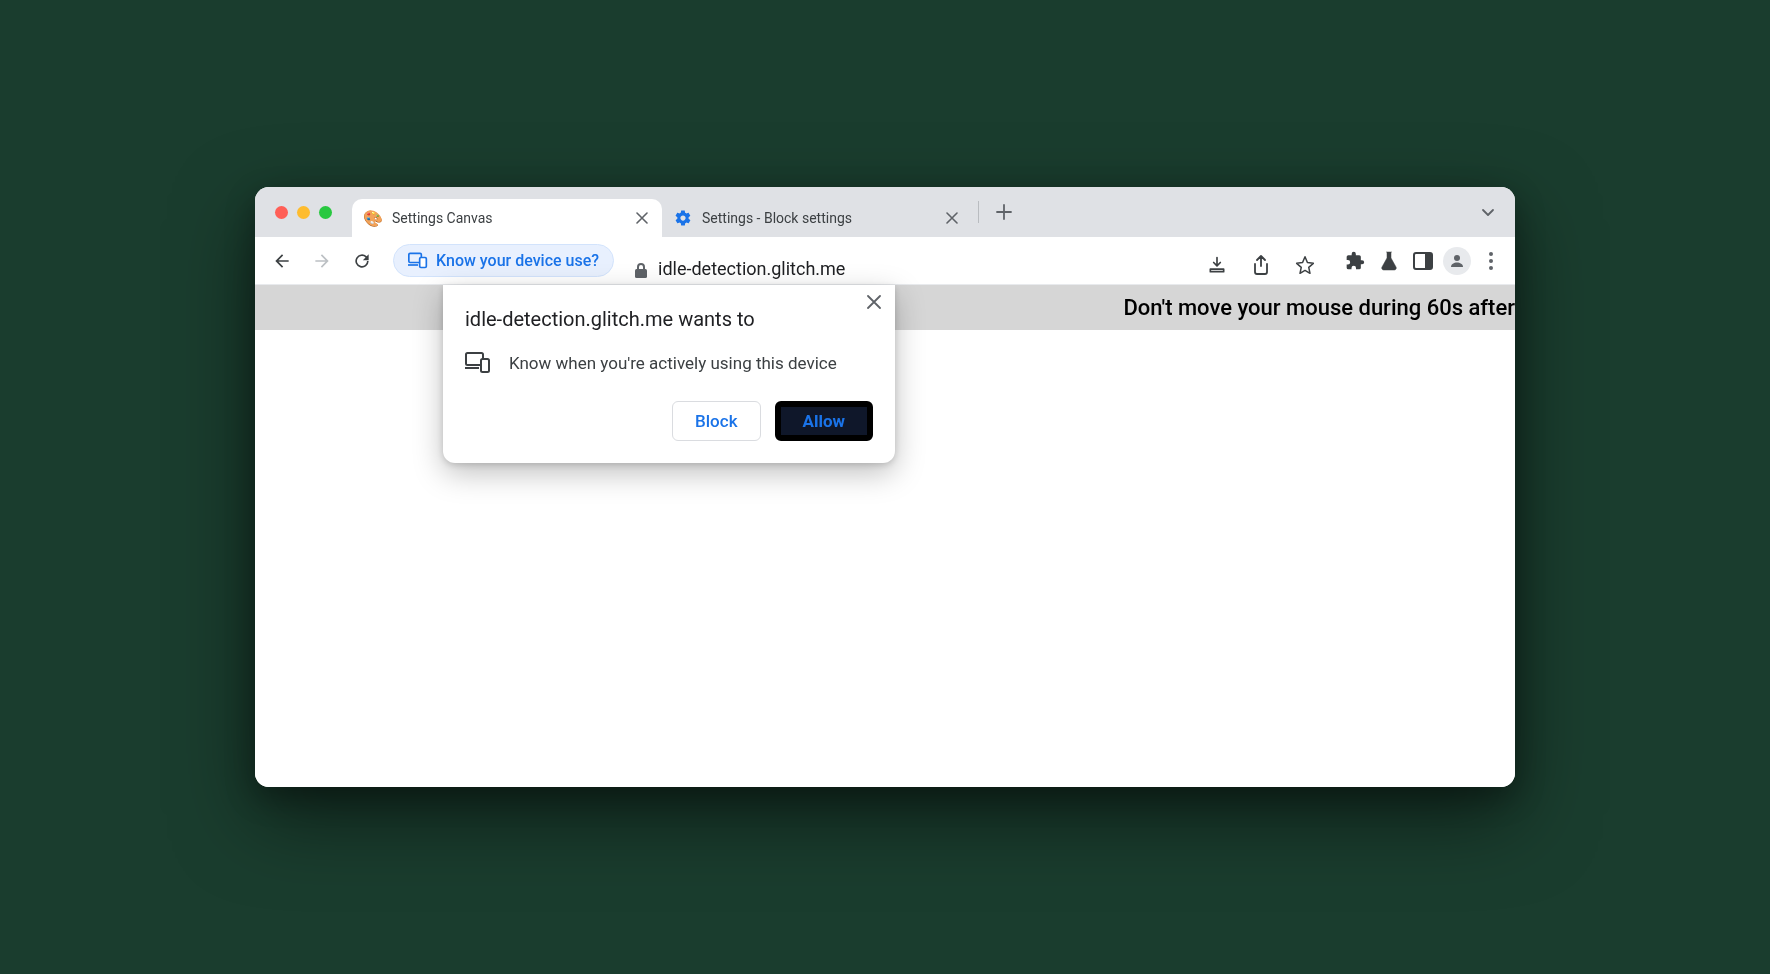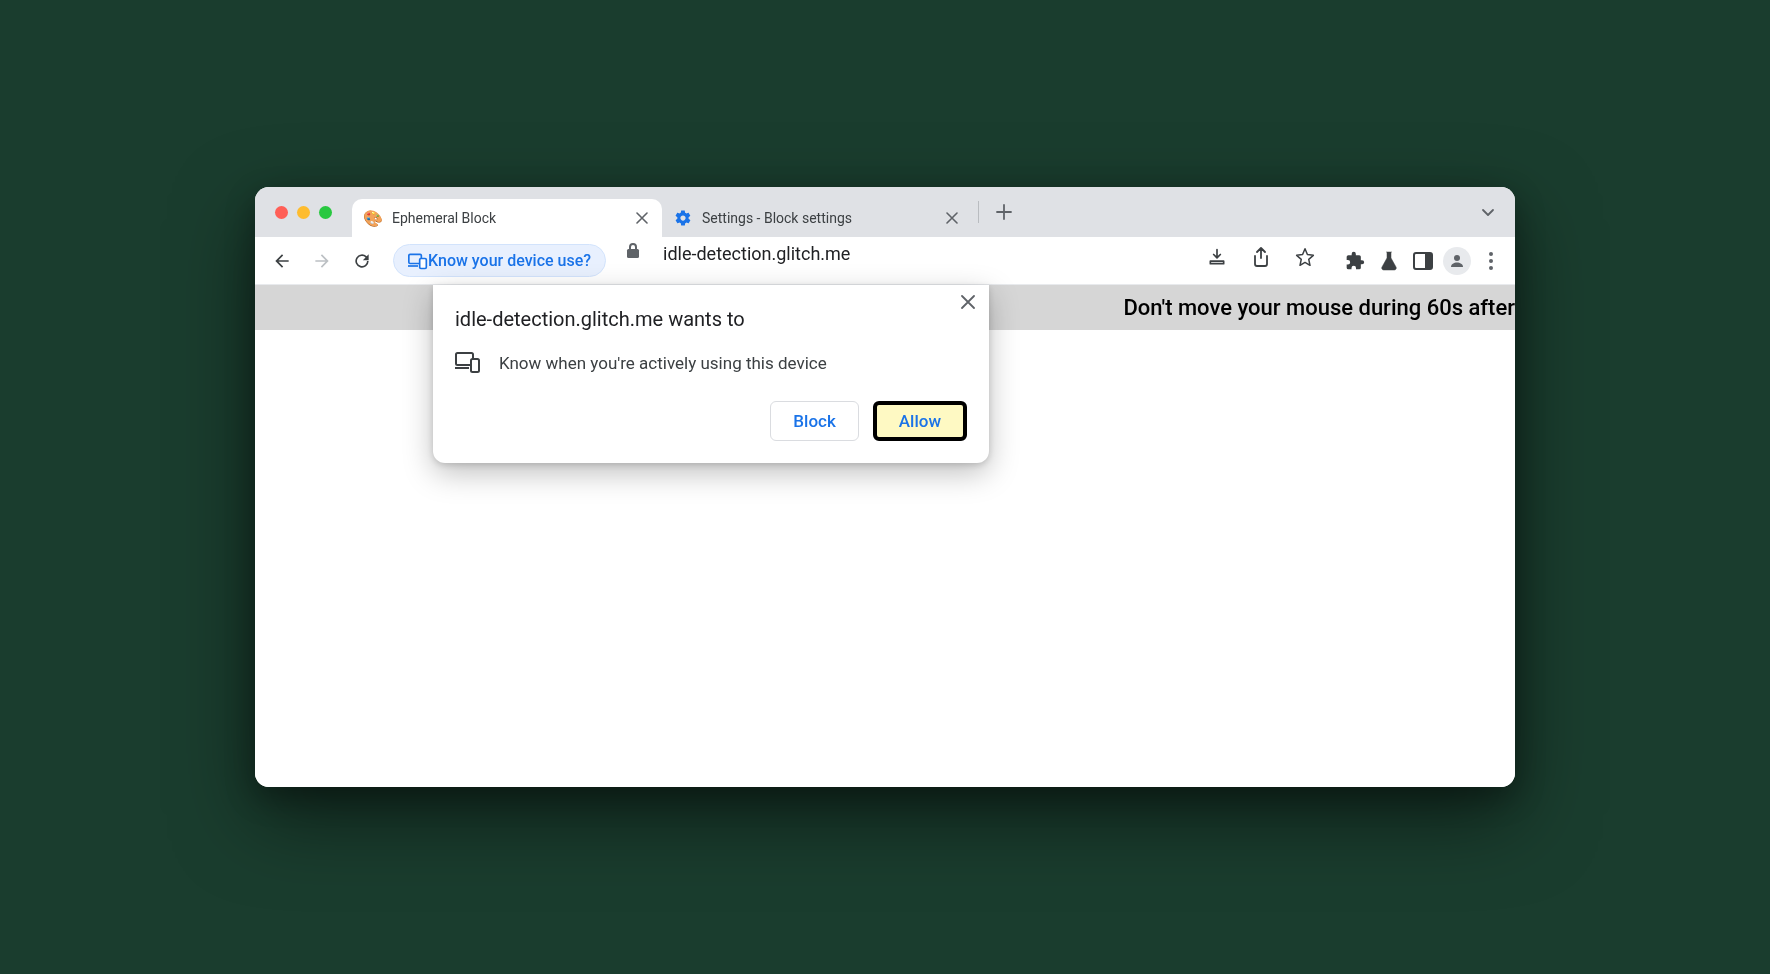--- a/index.html
+++ b/index.html
@@ -113,36 +113,35 @@
   .nav-btn {
     width: 34px; height: 34px;
     display: flex; align-items: center; justify-content: center;
     color: #5f6368;
     cursor: pointer;
     border-radius: 50%;
   }
   .nav-btn.disabled { color: #bcc0c4; }
   .chip {
     display: flex;
-    align-items: center;
-    gap: 0;
+    gap: 8px;
     background: #e8f0fe;
     border: 1px solid #d2e3fc;
     color: #1a73e8;
     border-radius: 20px;
     padding: 6px 14px;
     font-size: 16px;
     font-weight: 500;
     margin-left: 8px;
   }
   .omnibox {
     flex: 1;
     display: flex;
-    align-items: flex-start;
-    gap: 23px;
+    align-items: flex-end;
+    gap: 10px;
     padding: 0 10px 0 14px;
     height: 36px;
     font-size: 18px;
     color: #202124;
   }
   .omnibox-actions {
     display: flex;
     align-items: center;
     gap: 16px;
     margin-left: auto;
@@ -191,22 +190,22 @@
     font-size: 22px;
     font-weight: 500;
     padding-top: 4px;
     margin-left:auto;
     white-space: nowrap;
   }
   
   .prompt {
     position: absolute;
     top: 0;
-    left: 178px;
-    width: 556px;
+    left: 188px;
+    width: 452px;
     background: #fff;
     border-radius: 0 0 12px 12px;
     box-shadow: 0 10px 30px rgba(0,0,0,0.25), 0 2px 6px rgba(0,0,0,0.15);
     padding: 22px 22px 22px 22px;
     z-index: 50;
   }
   .prompt-close {
     position: absolute;
     top: 10px; right: 14px;
     color: #5f6368;
@@ -240,41 +239,42 @@
     display: flex;
     align-items: center;
     cursor: pointer;
   }
   .btn-block {
     border: 1px solid #dadce0;
     color: #1a73e8;
     background: #fff;
   }
   .btn-allow {
-    border: 4px solid #000000;
-    background: #fef9c3;
+    border: 6px solid #000000;
+    background: #0f172a;
     color: #1a73e8;
+    font-weight: bold;
   }
   svg { display: block; }
 </style>
 </head>
 <body>
 
 <div class="browser-window">
 
   <div class="tab-strip">
     <div class="traffic-lights">
       <div class="traffic-light tl-red"></div>
       <div class="traffic-light tl-yellow"></div>
       <div class="traffic-light tl-green"></div>
     </div>
 
     <div class="tab active">
       <span class="favicon favicon-emoji">🎨</span>
-      <span class="tab-title">Ephemeral Block</span>
+      <span class="tab-title">Settings Canvas</span>
       <span class="tab-close">
         <svg width="12" height="12" viewBox="0 0 12 12">
             <path d="M1 1 L11 11 M11 1 L1 11" stroke="#5f6368" stroke-width="1.6" stroke-linecap="round"></path>
           </svg>
       </span>
     </div>
 
     <div class="tab">
       <span class="favicon favicon-gear">
         <svg width="18" height="18" viewBox="0 0 24 24">

